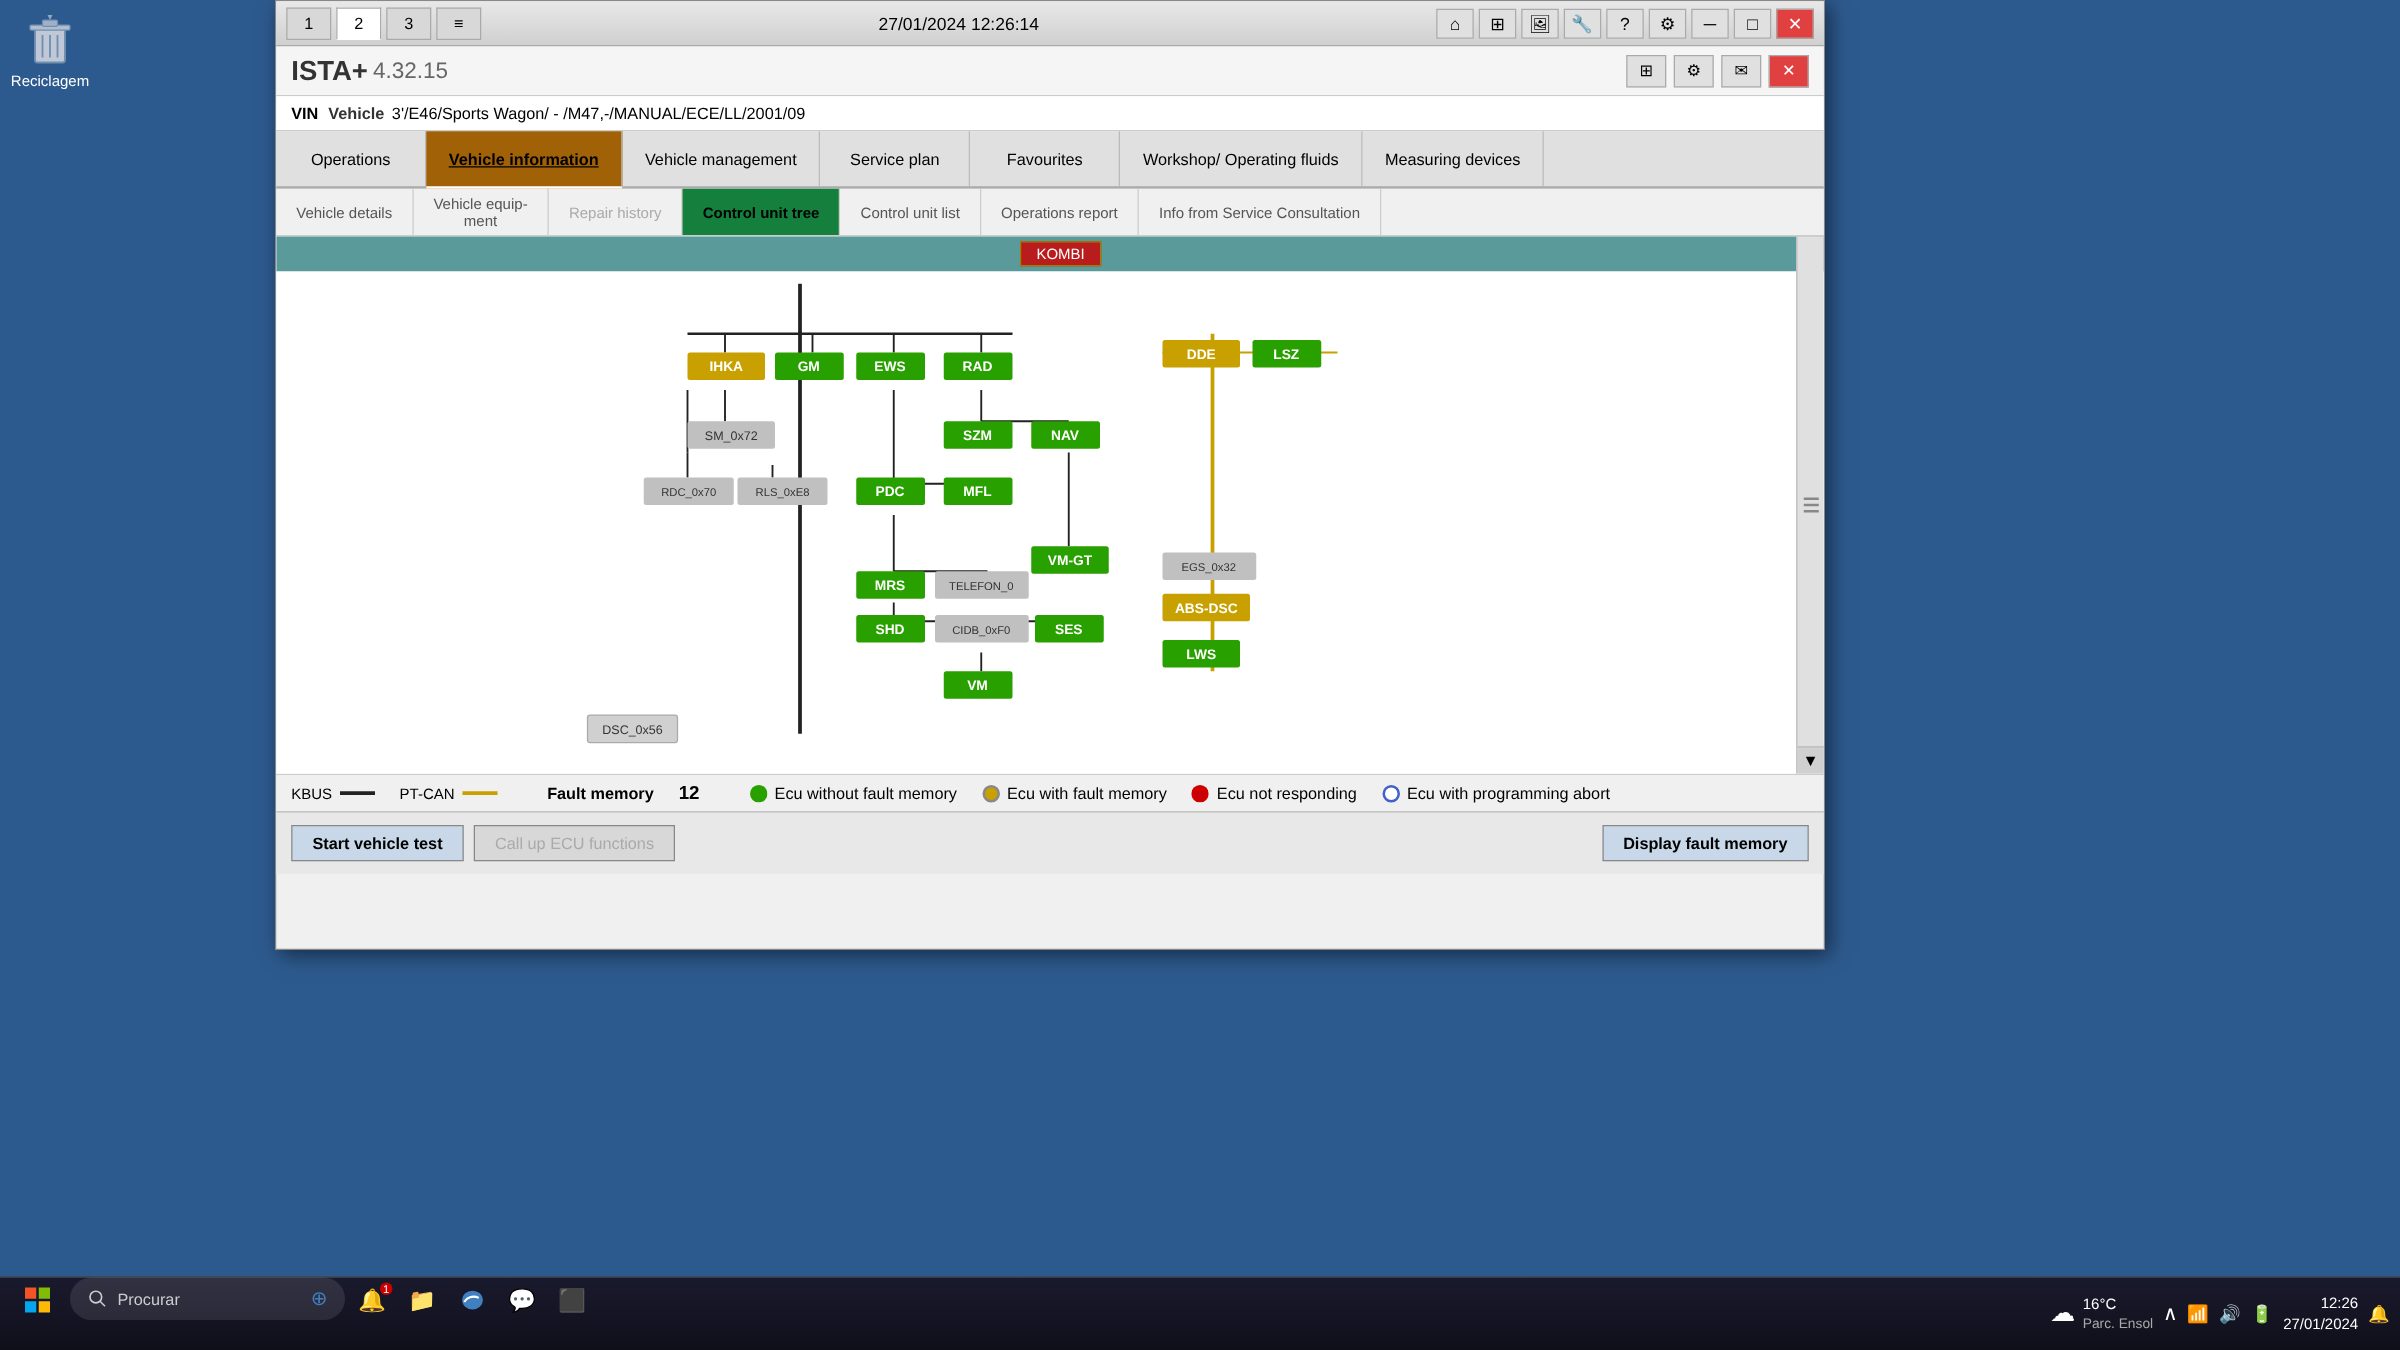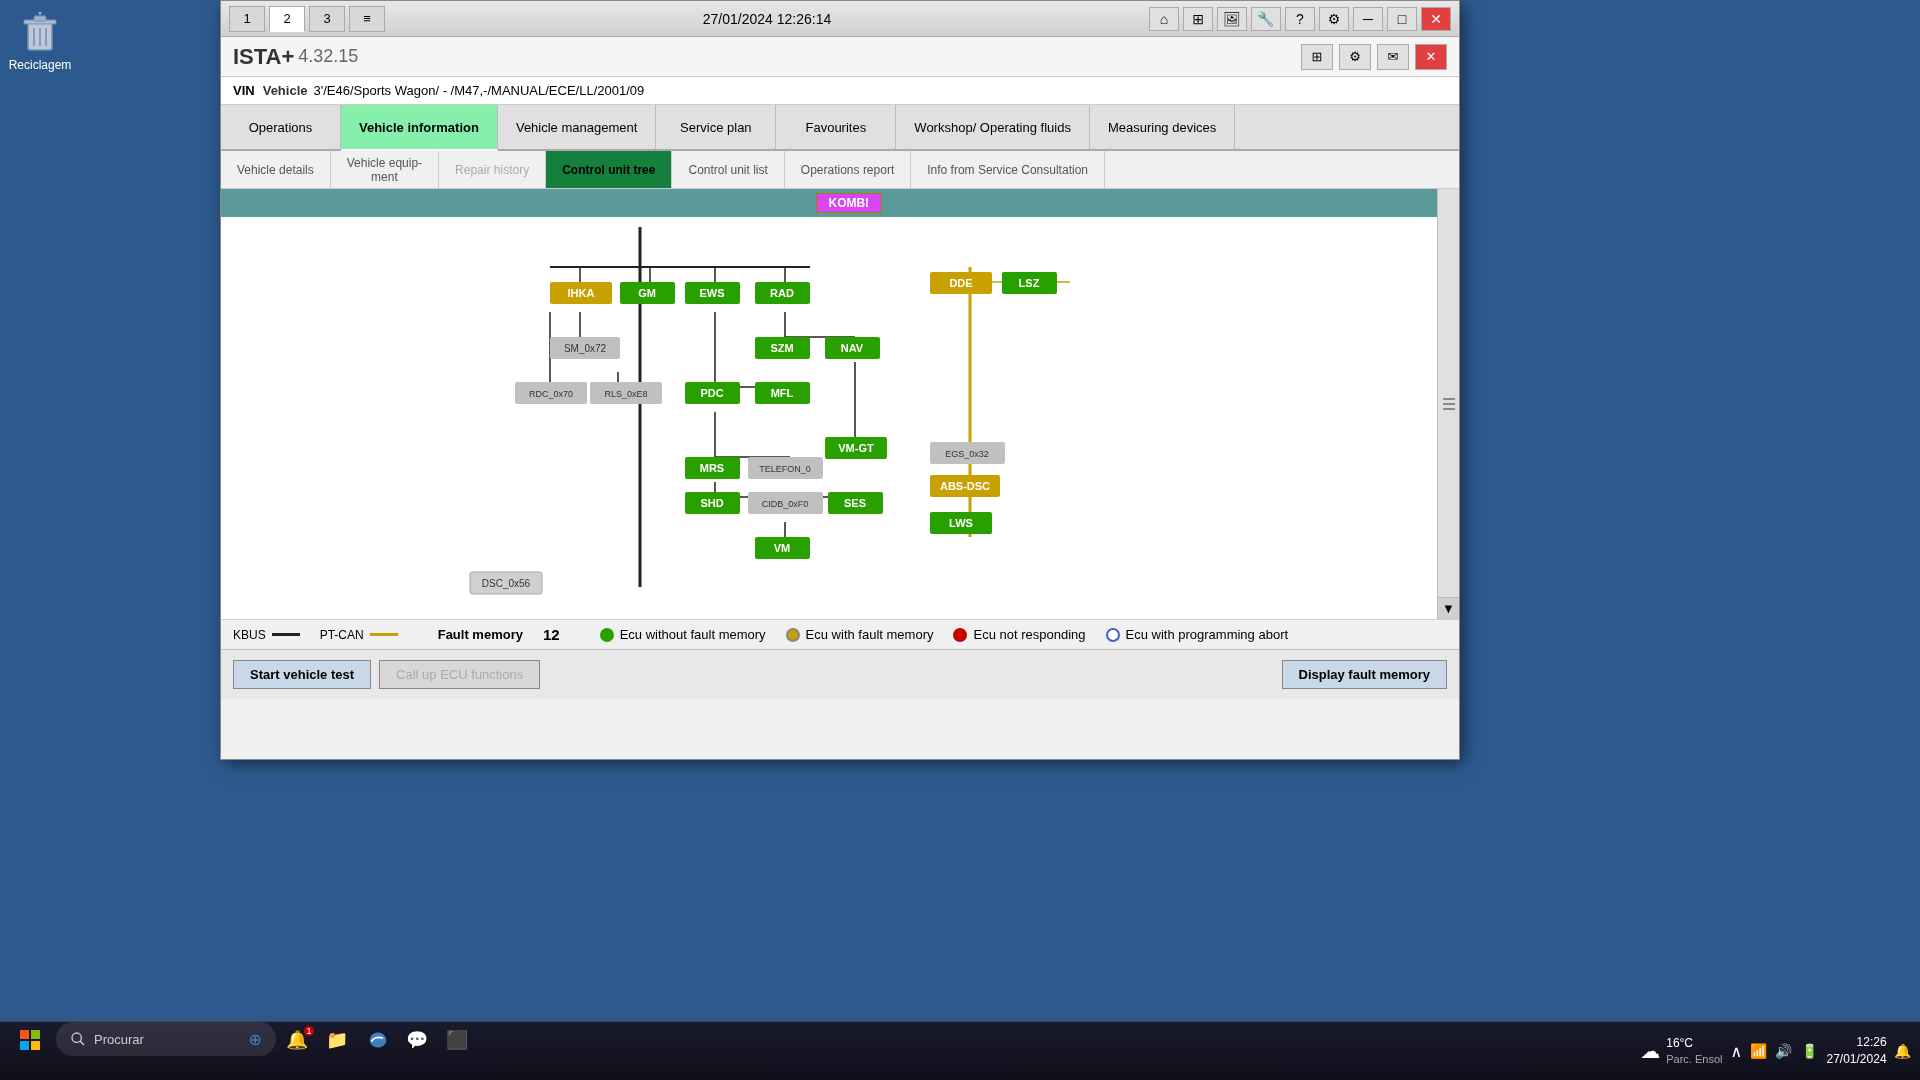--- a/index.html
+++ b/index.html
@@ -166,24 +166,25 @@
       display: flex;
       align-items: center;
       justify-content: center;
       cursor: pointer;
       border-right: 1px solid #bbb;
       font-size: 13px;
       text-align: center;
       min-width: 120px;
     }
     .nav-tab.active {
-      background: #86efac;
+      background: #a16207;
       border-bottom: 2px solid white;
       margin-bottom: -2px;
       font-weight: bold;
+      text-decoration: underline;
     }
 
     
     .sub-nav-tabs {
       display: flex;
       background: #f0f0f0;
       border-bottom: 1px solid #ccc;
       height: 38px;
     }
     .sub-nav-tab {
@@ -220,25 +221,25 @@
     
     .diagram-header {
       background: #5a9a9a;
       height: 28px;
       display: flex;
       align-items: center;
       justify-content: center;
       position: relative;
     }
     .kombi-badge {
-      background: #d946ef;
+      background: #b91c1c;
       color: white;
       padding: 2px 12px;
       font-size: 12px;
-      font-weight: bold;
+      font-weight: normal;
       border: 1px solid #a08000;
       margin-left: 17px;
     }
     .scroll-up-btn {
       position: absolute;
       right: 0;
       top: 0;
       width: 22px;
       height: 28px;
       background: #d0d0d0;

